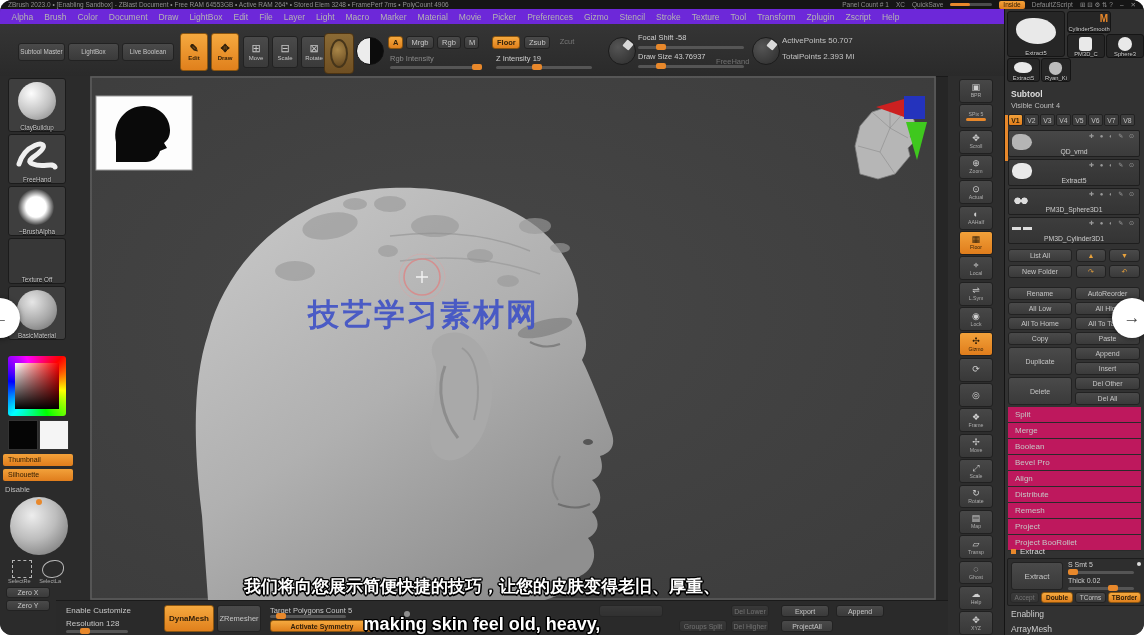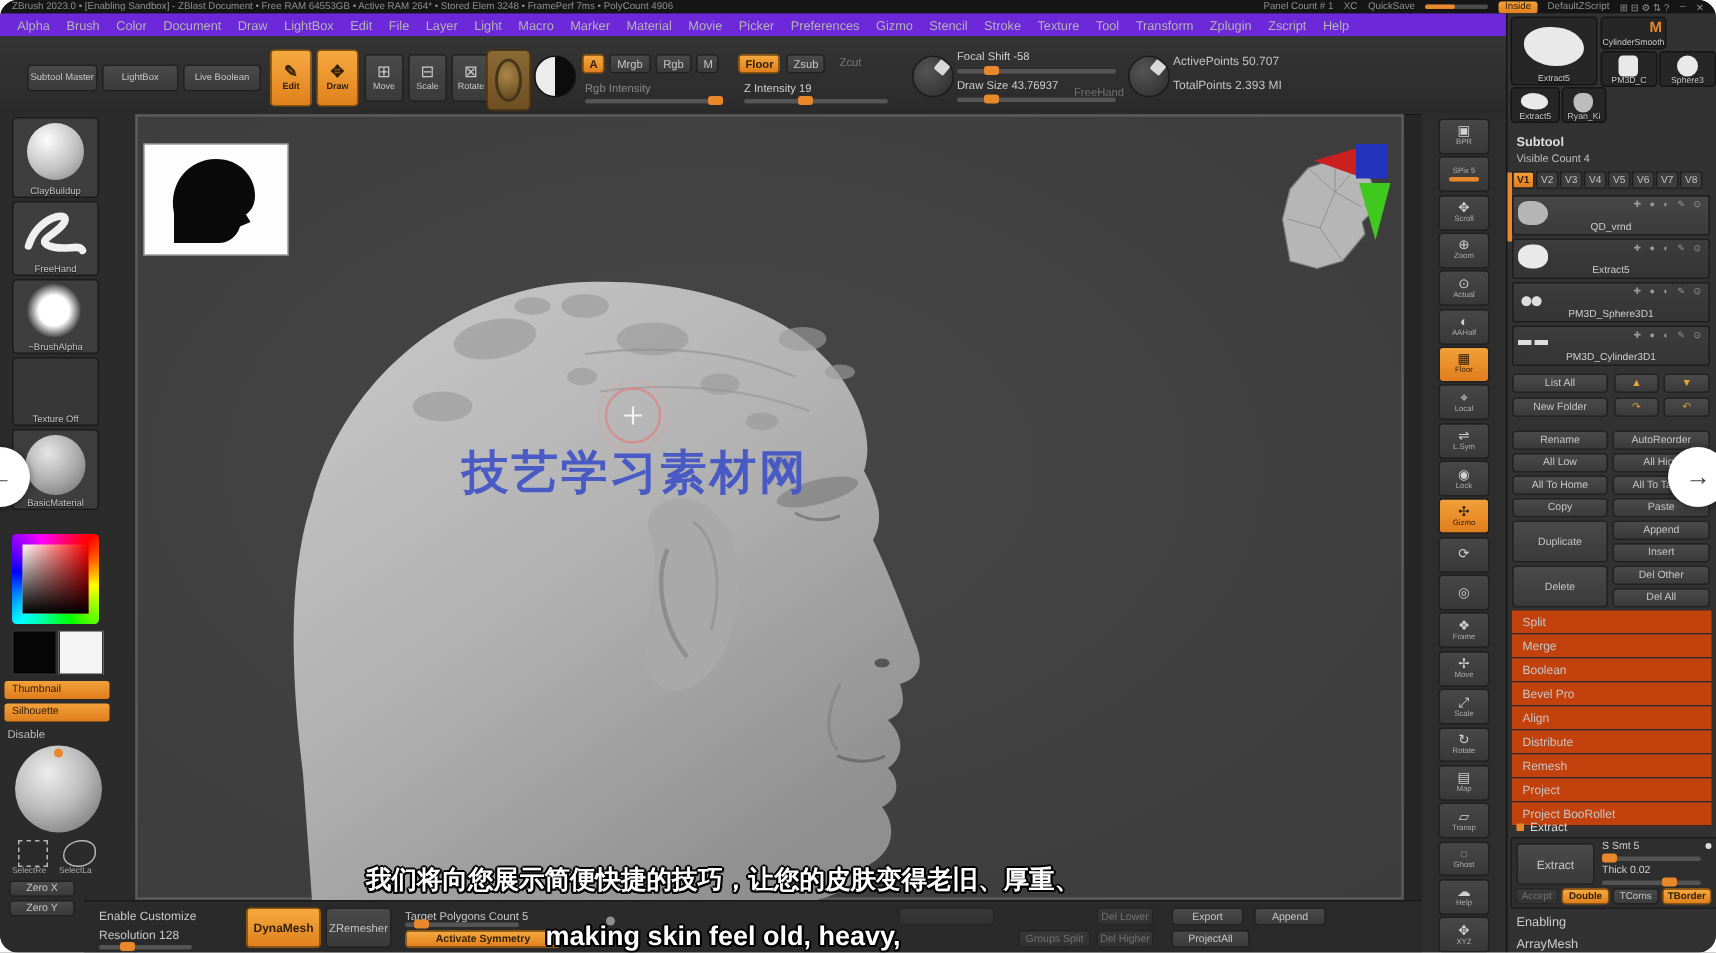--- a/index.html
+++ b/index.html
@@ -71,21 +71,21 @@
        border:1px solid #222;border-radius:2px;color:#c2c2c2;box-sizing:border-box;}
   .tab.active{background:linear-gradient(#f2a13a,#e07d1c);color:#33210a;font-weight:bold;}
   .strow{position:absolute;left:3px;width:132px;height:27px;background:linear-gradient(#3d3d3d,#343434);
          border:1px solid #1e1e1e;border-radius:2px;box-sizing:border-box;}
   .strow .stname{position:absolute;bottom:1px;left:0;right:0;text-align:center;font-size:6.8px;color:#cdcdcd;}
   .strow .sticons{position:absolute;top:1px;right:3px;font-size:6px;color:#9b9b9b;letter-spacing:2px;}
   .stthumb{position:absolute;left:3px;top:3px;width:20px;height:16px;}
   .selbar{position:absolute;left:0;width:3px;background:#e8882b;}
   .gridbtn{position:absolute;height:13px;line-height:12px;}
   .section{height:15px;line-height:15px;font-size:8px;color:#c6c6c6;padding-left:7px;
-           border-bottom:1px solid #2a2a2a;background:#c2410c;}
+           border-bottom:1px solid #2a2a2a;background:#be185d;}
   .sections{position:absolute;left:3px;right:3px;top:398px;}
   
   .bottombar{position:absolute;left:56px;top:600px;width:892px;height:35px;background:#2a2a2a;
              border-top:1px solid #1a1a1a;}
   
   .watermark{position:absolute;top:294px;left:308px;display:flex;align-items:center;gap:26px;
              color:#4254c6;font-weight:bold;opacity:.93;z-index:6;pointer-events:none;}
   .wm-cn{font-size:31px;letter-spacing:2px;}
   .wm-url{font-size:26px;letter-spacing:14px;}
   .sub{position:absolute;left:0;right:180px;text-align:center;color:#fff;font-weight:bold;z-index:8;

